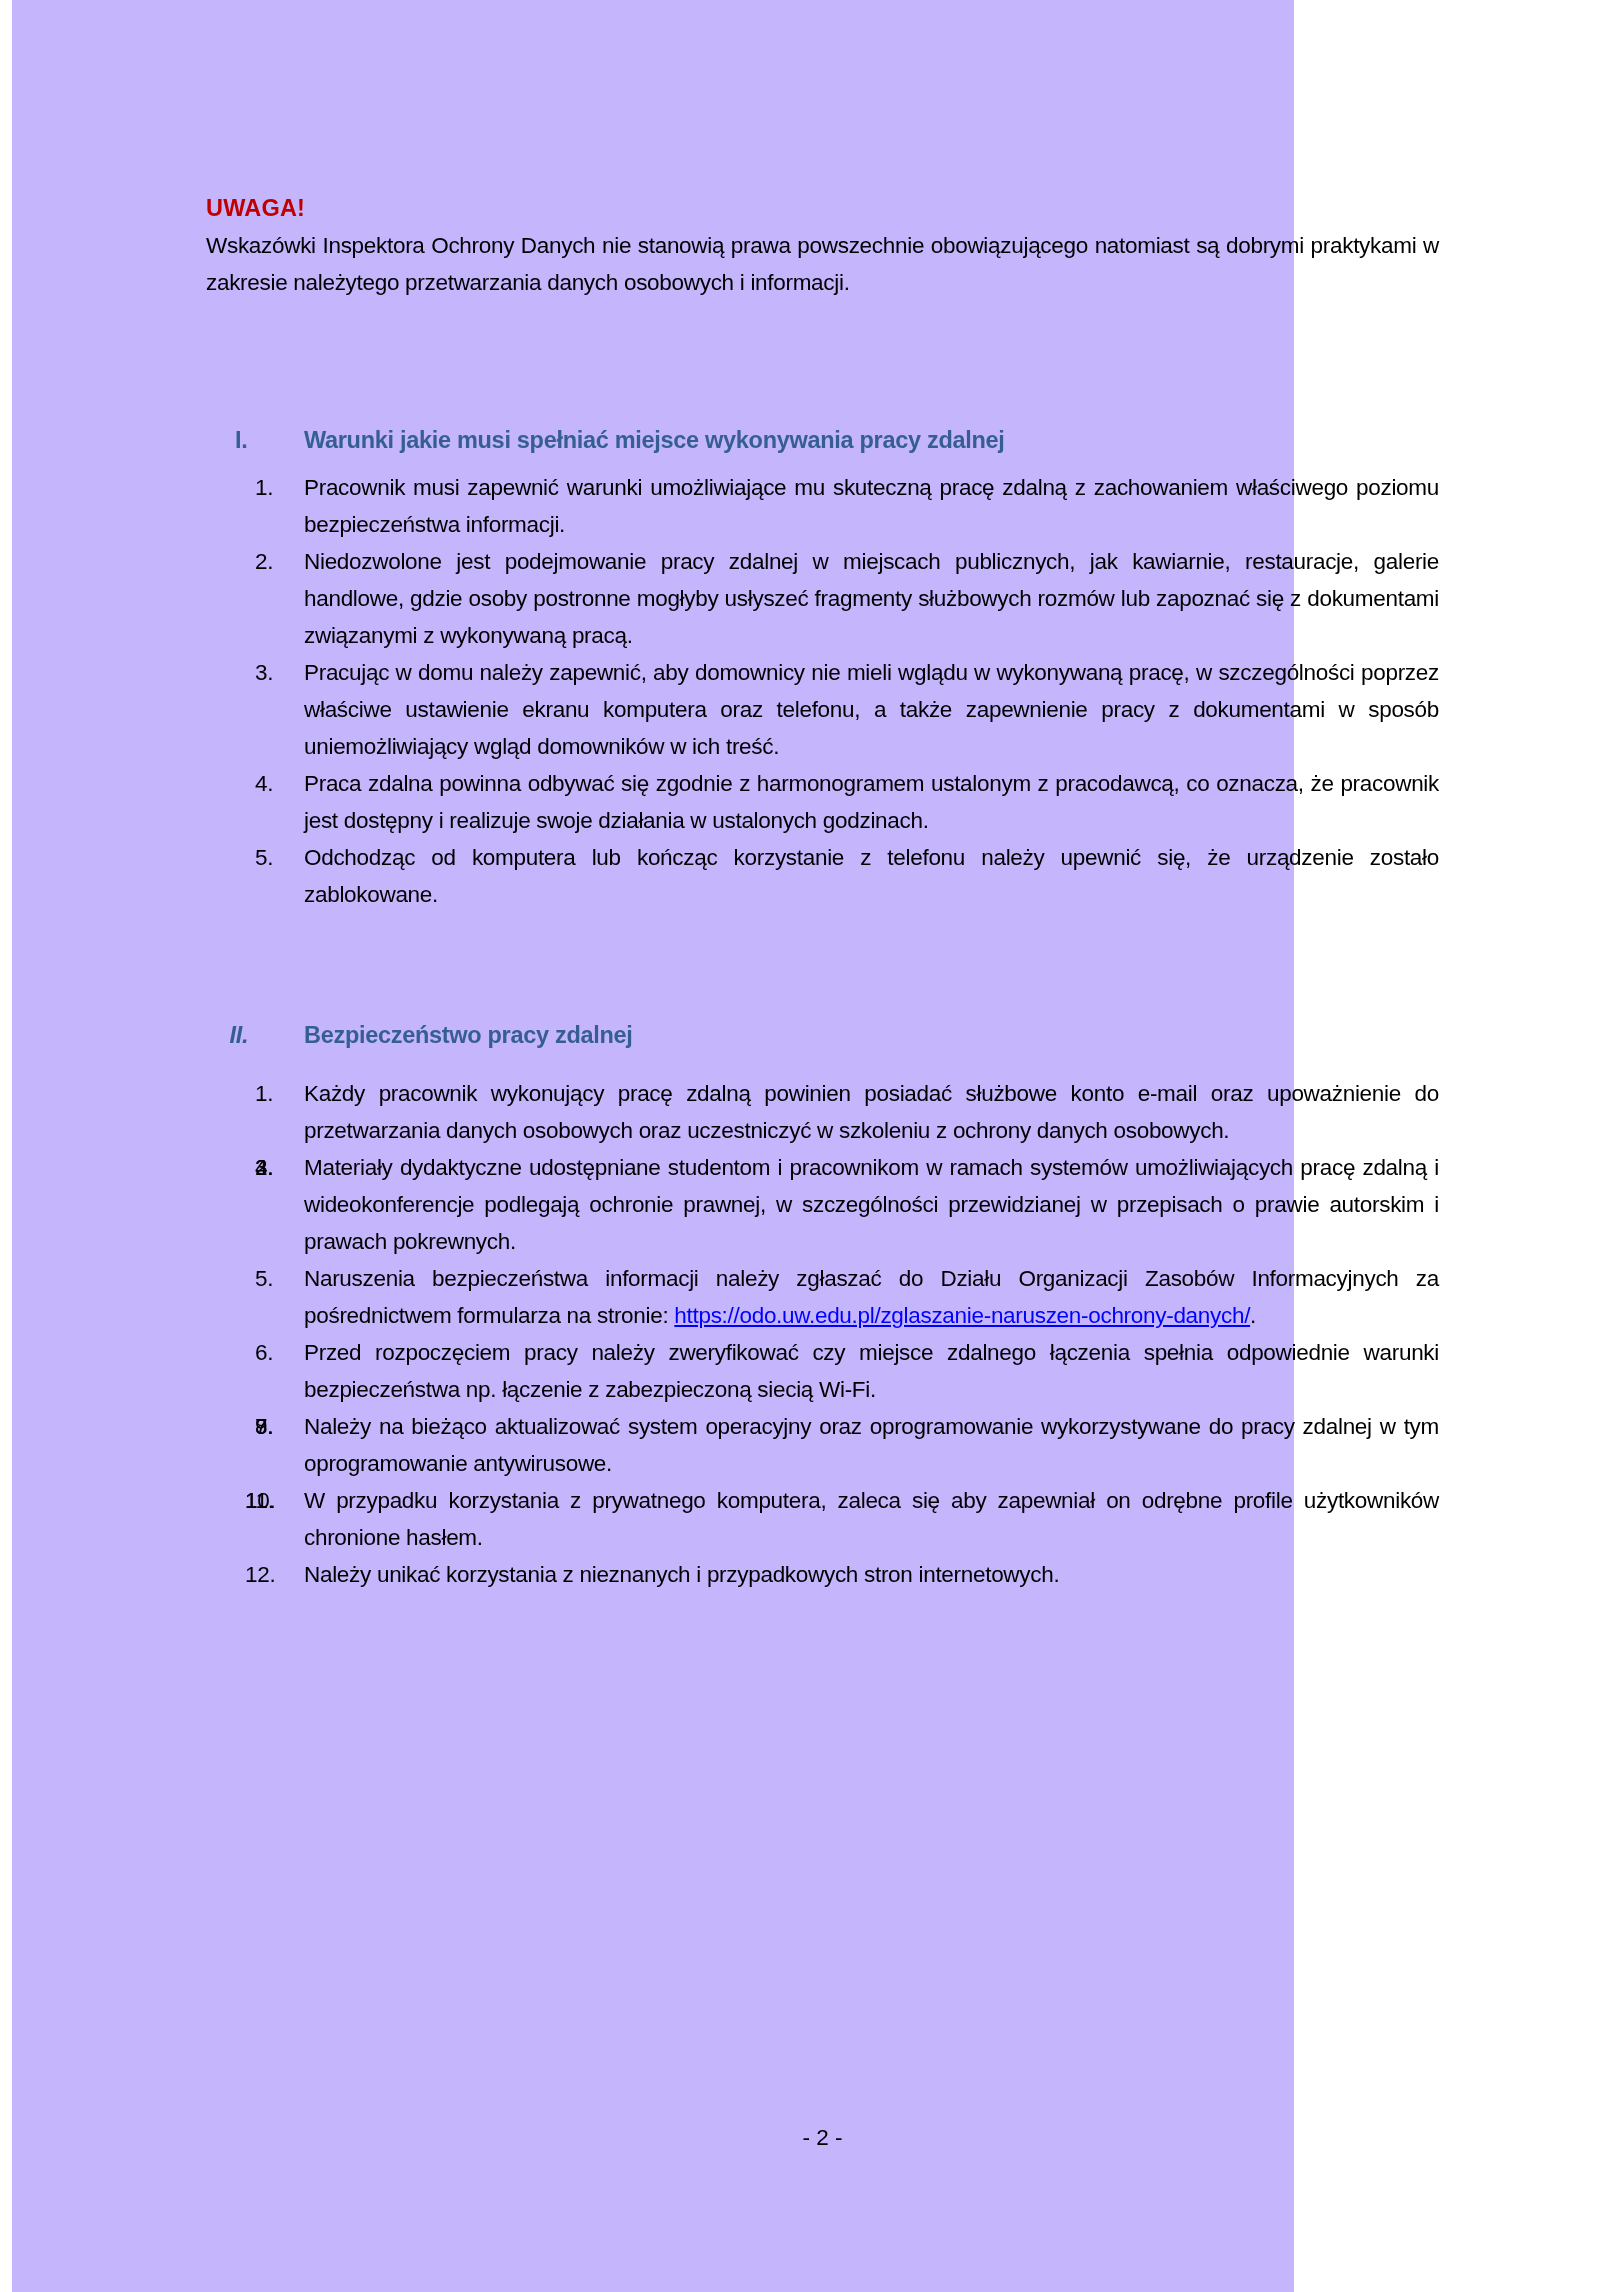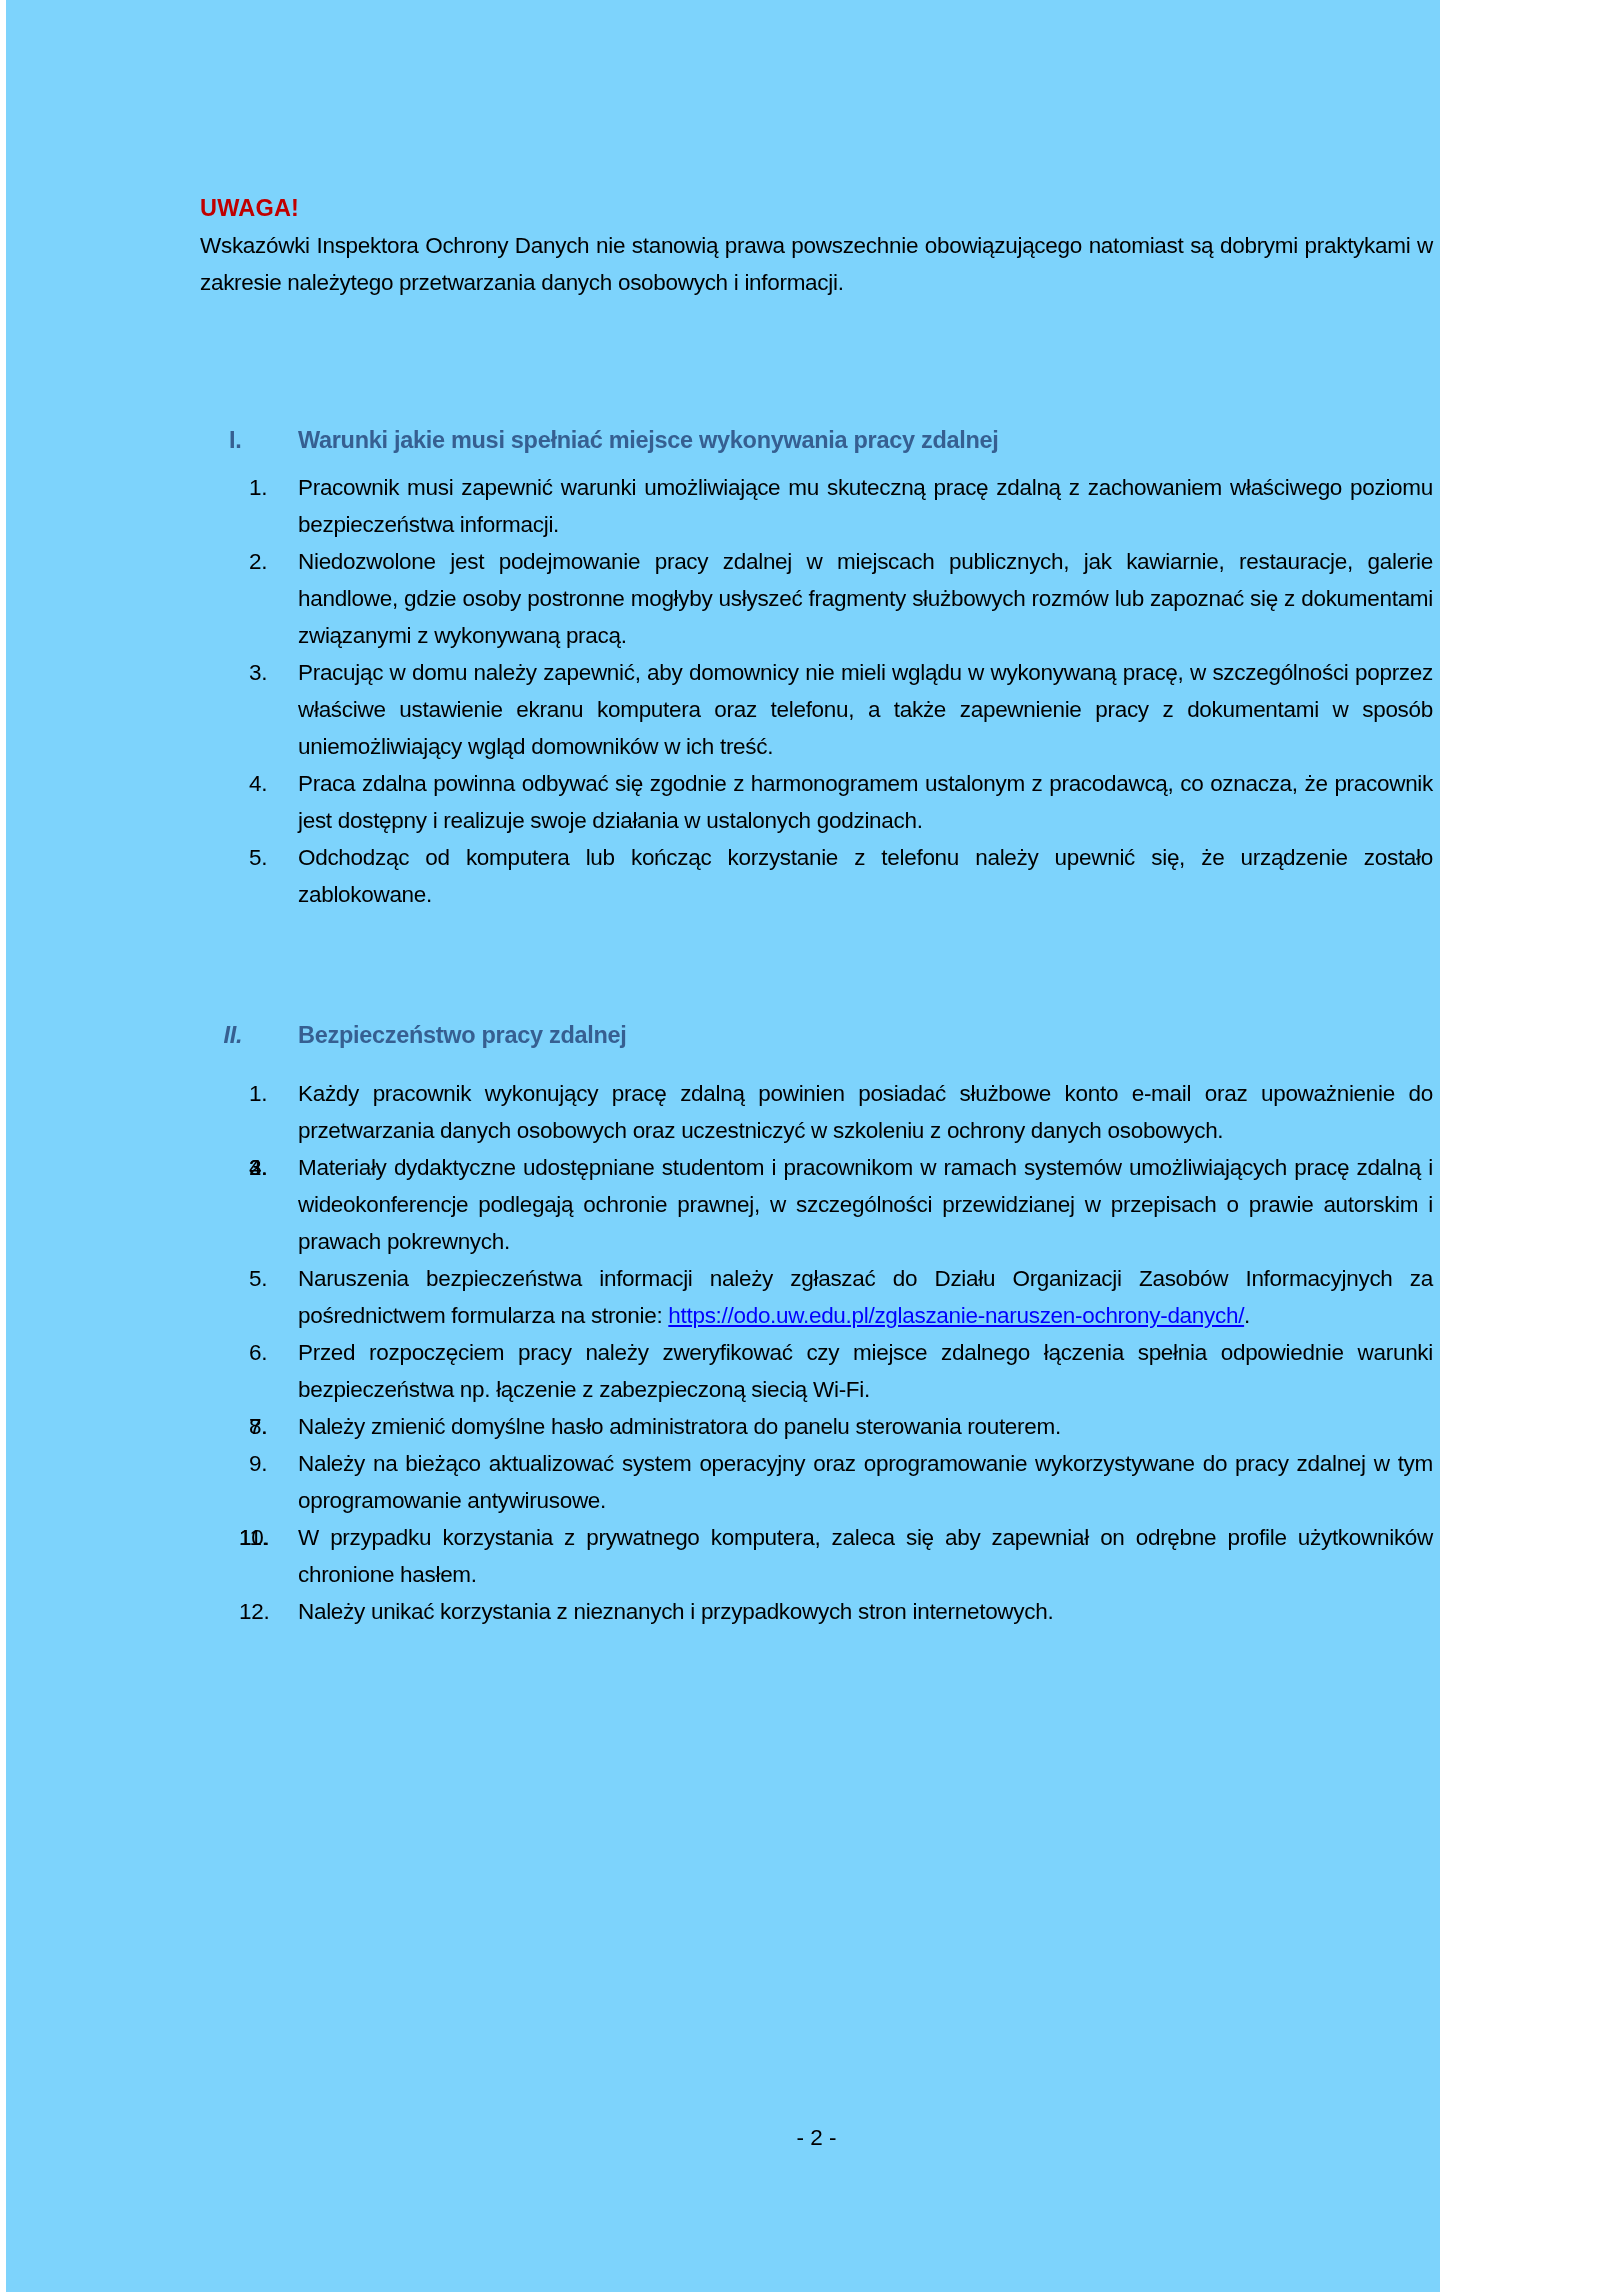--- a/index.html
+++ b/index.html
@@ -1,18 +1,18 @@
 <!DOCTYPE html>
 <html><head>
 <meta charset="utf-8">
 <style>
   html, body { margin: 0; padding: 0; background: #ffffff; }
   body { width: 1621px; height: 2293px; position: relative; overflow: hidden; }
   .page {
-    position: absolute; left: 6px; top: 0; width: 1434px; height: 2293px; background: #7dd3fc;
+    position: absolute; left: 12px; top: 0; width: 1282px; height: 2293px; background: #c4b5fd;
     font-family: "Liberation Sans", sans-serif; color: #000;
   }
   .block { position: absolute; left: 194px; width: 1233px; }
   .line-h { line-height: 37px; font-size: 22.5px; letter-spacing: -0.3px; }
   .warning-title { color: #C00000; font-weight: bold; font-size: 23.5px; line-height: 37px; letter-spacing: 0.2px; }
   .intro { text-align: justify; text-align-last: left; }
   .section-heading {
     position: absolute; left: 194px; width: 1233px; height: 39px;
     color: #365F91; font-weight: bold; font-size: 23.5px; line-height: 39px; letter-spacing: -0.3px;
   }
@@ -89,21 +89,20 @@
     </li>
     <li class="item">
       <span class="num">6.</span>
       <span>Przed rozpoczęciem pracy należy zweryfikować czy miejsce zdalnego łączenia spełnia odpowiednie warunki bezpieczeństwa np. łączenie z zabezpieczoną siecią Wi-Fi.</span>
     </li>
     <li class="item">
       <span class="num">7.</span>
     </li>
     <li class="item">
       <span class="num">8.</span>
-      <span>Należy zmienić domyślne hasło administratora do panelu sterowania routerem.</span>
     </li>
     <li class="item">
       <span class="num">9.</span>
       <span>Należy na bieżąco aktualizować system operacyjny oraz oprogramowanie wykorzystywane do pracy zdalnej w tym oprogramowanie antywirusowe.</span>
     </li>
     <li class="item">
       <span class="num two-digit">10.</span>
     </li>
     <li class="item">
       <span class="num two-digit">11.</span>

